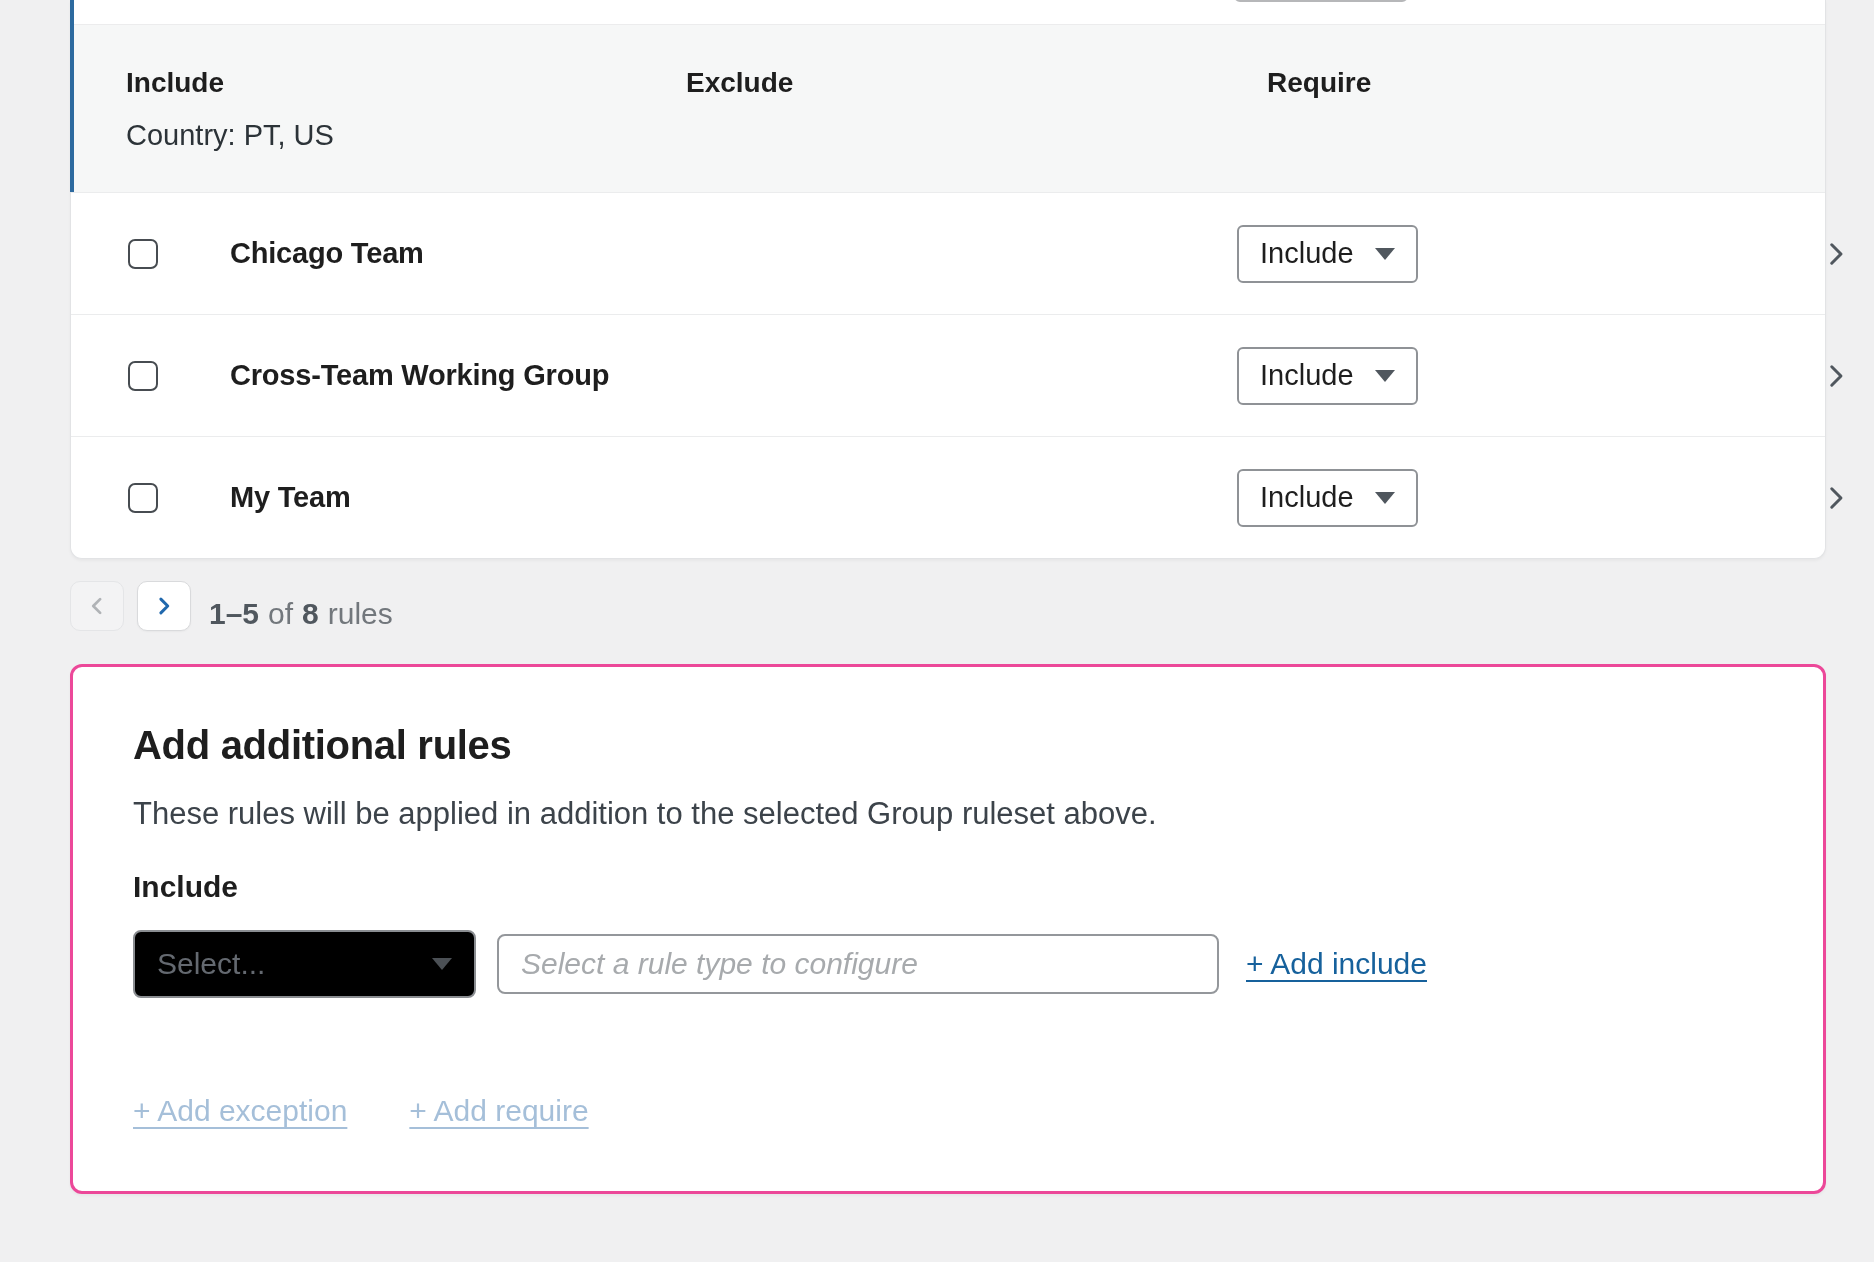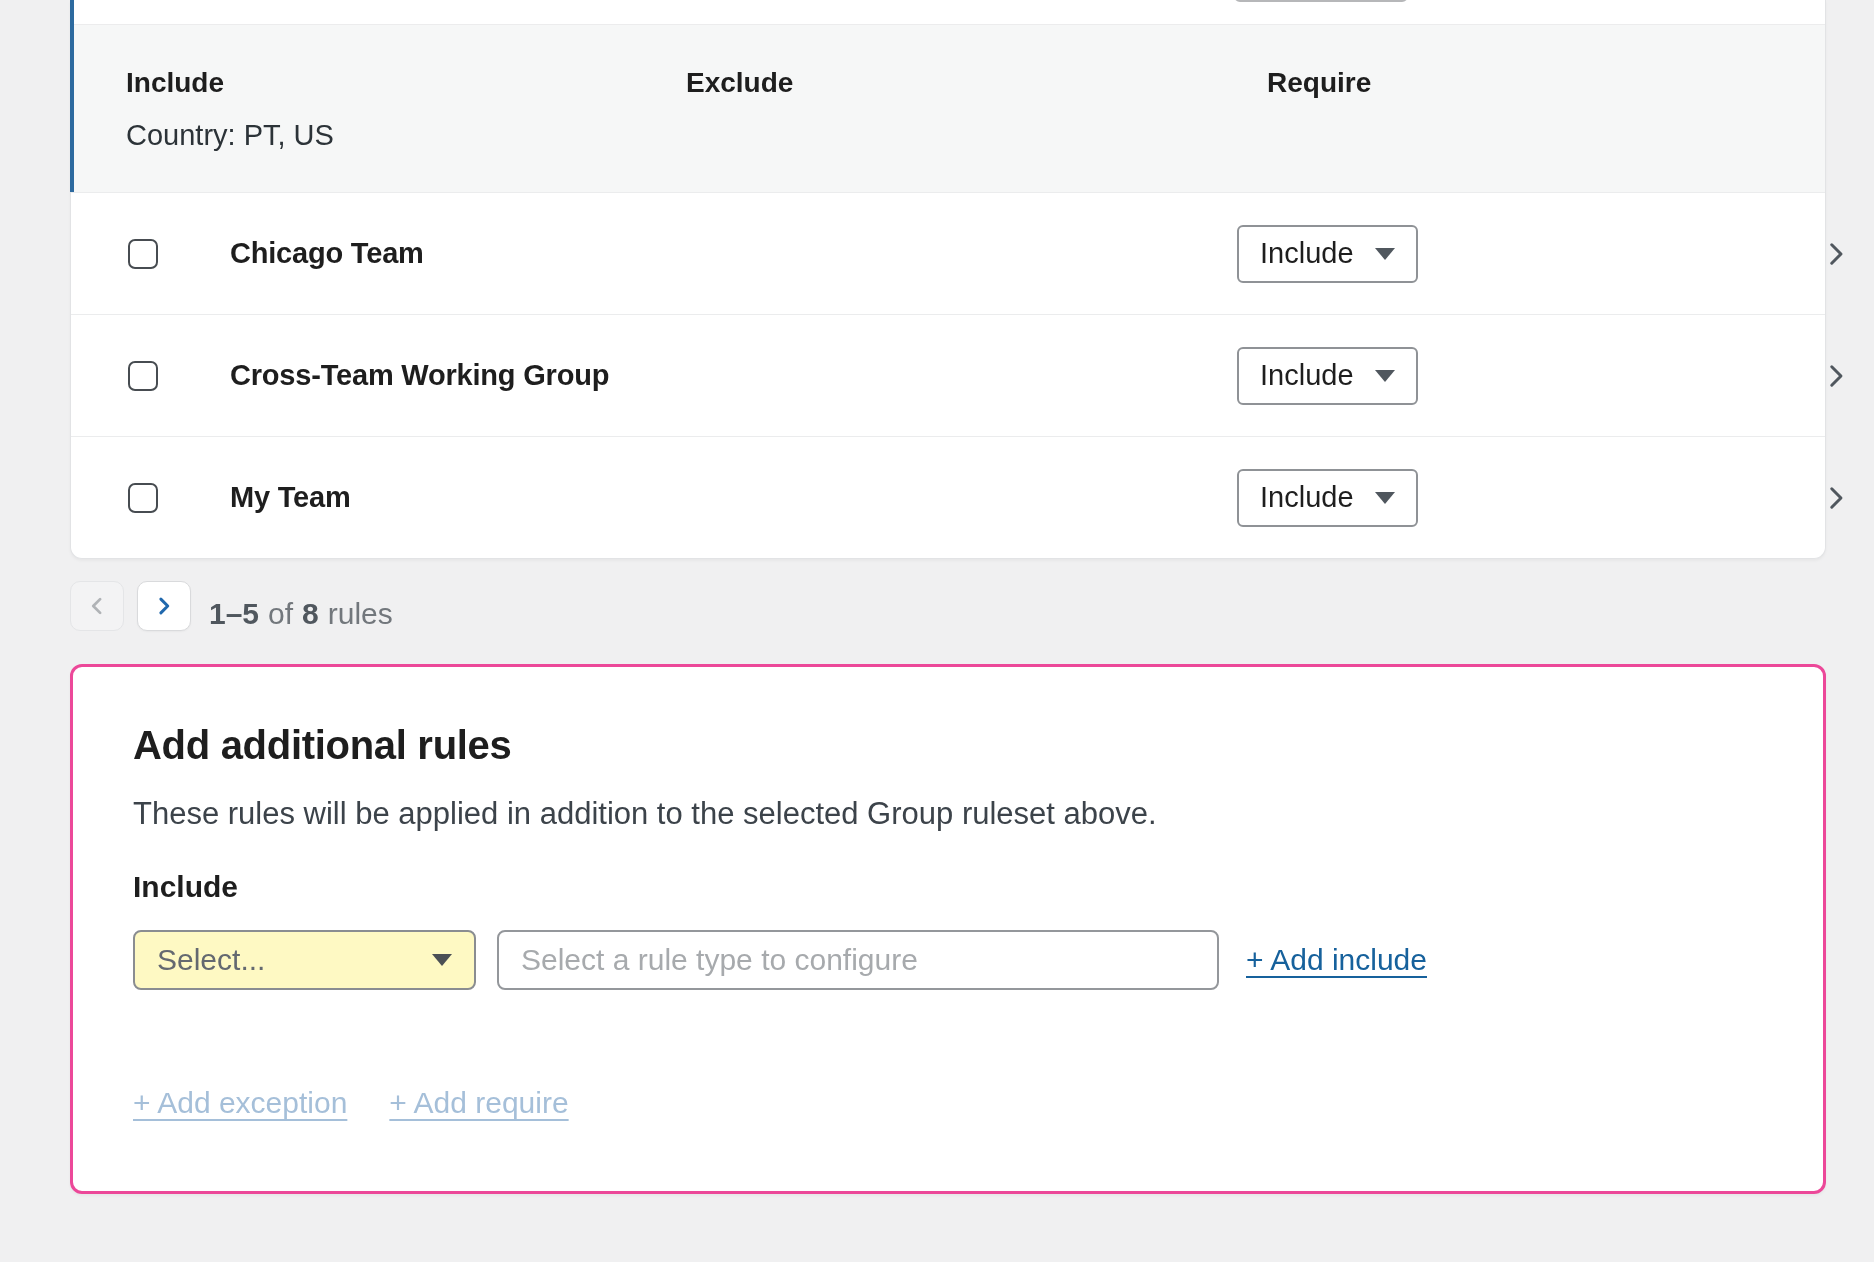--- a/index.html
+++ b/index.html
@@ -168,22 +168,22 @@
     font-size: 30px;
     font-weight: 700;
     color: #1e1e1e;
   }
   .rules-controls {
     margin-top: 26px;
     display: flex;
     align-items: center;
   }
   .select-control {
-    width: 343px; height: 60px;
-    background: #fef9c3;
+    width: 343px; height: 68px;
+    background: #000000;
     border: 2px solid #8a8d91;
     border-radius: 8px;
     display: flex;
     align-items: center;
     justify-content: space-between;
     padding: 0 22px;
     cursor: pointer;
   }
   .select-control .value { font-size: 30px; color: #646970; }
   .select-control .caret-down { border-top-color: #4b5055; }
@@ -191,35 +191,36 @@
     margin-left: 21px;
     width: 722px; height: 60px;
     background: #fff;
     border: 2px solid #94979b;
     border-radius: 8px;
     padding: 0 22px;
     font-size: 30px;
     font-family: "Liberation Sans", sans-serif;
     color: #2c3338;
     outline: none;
+    font-style: italic;
   }
   .rule-input::placeholder { color: #a7aaad; }
   .add-include-link {
     margin-left: 27px;
     font-size: 30px;
     color: #16619c;
     text-decoration: underline;
     text-decoration-thickness: 2px;
     text-underline-offset: 6px;
     cursor: pointer;
   }
   .muted-links {
     margin-top: 96px;
     display: flex;
-    gap: 42px;
+    gap: 62px;
   }
   .muted-link {
     font-size: 30px;
     color: #a5bfd9;
     text-decoration: underline;
     text-decoration-thickness: 2px;
     text-underline-offset: 6px;
     cursor: pointer;
   }
 </style>

